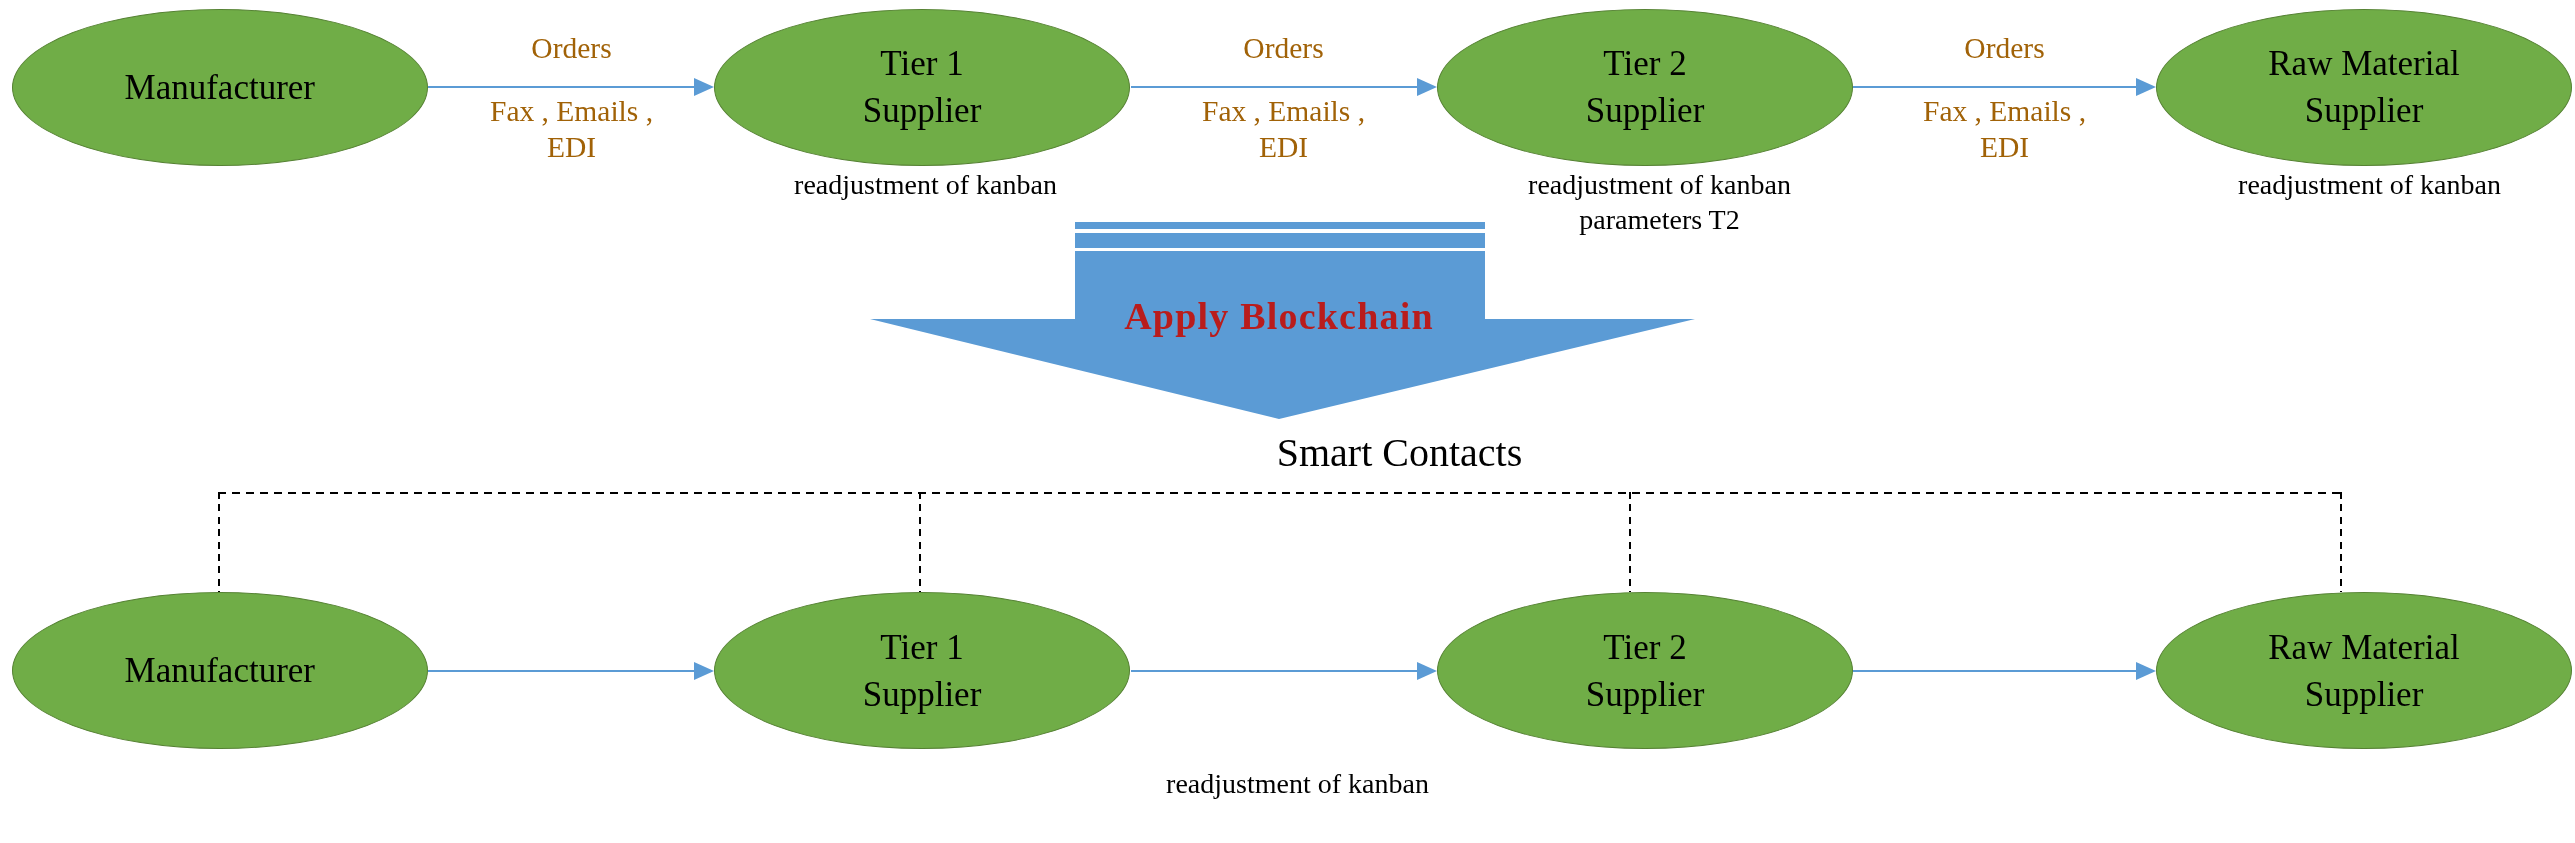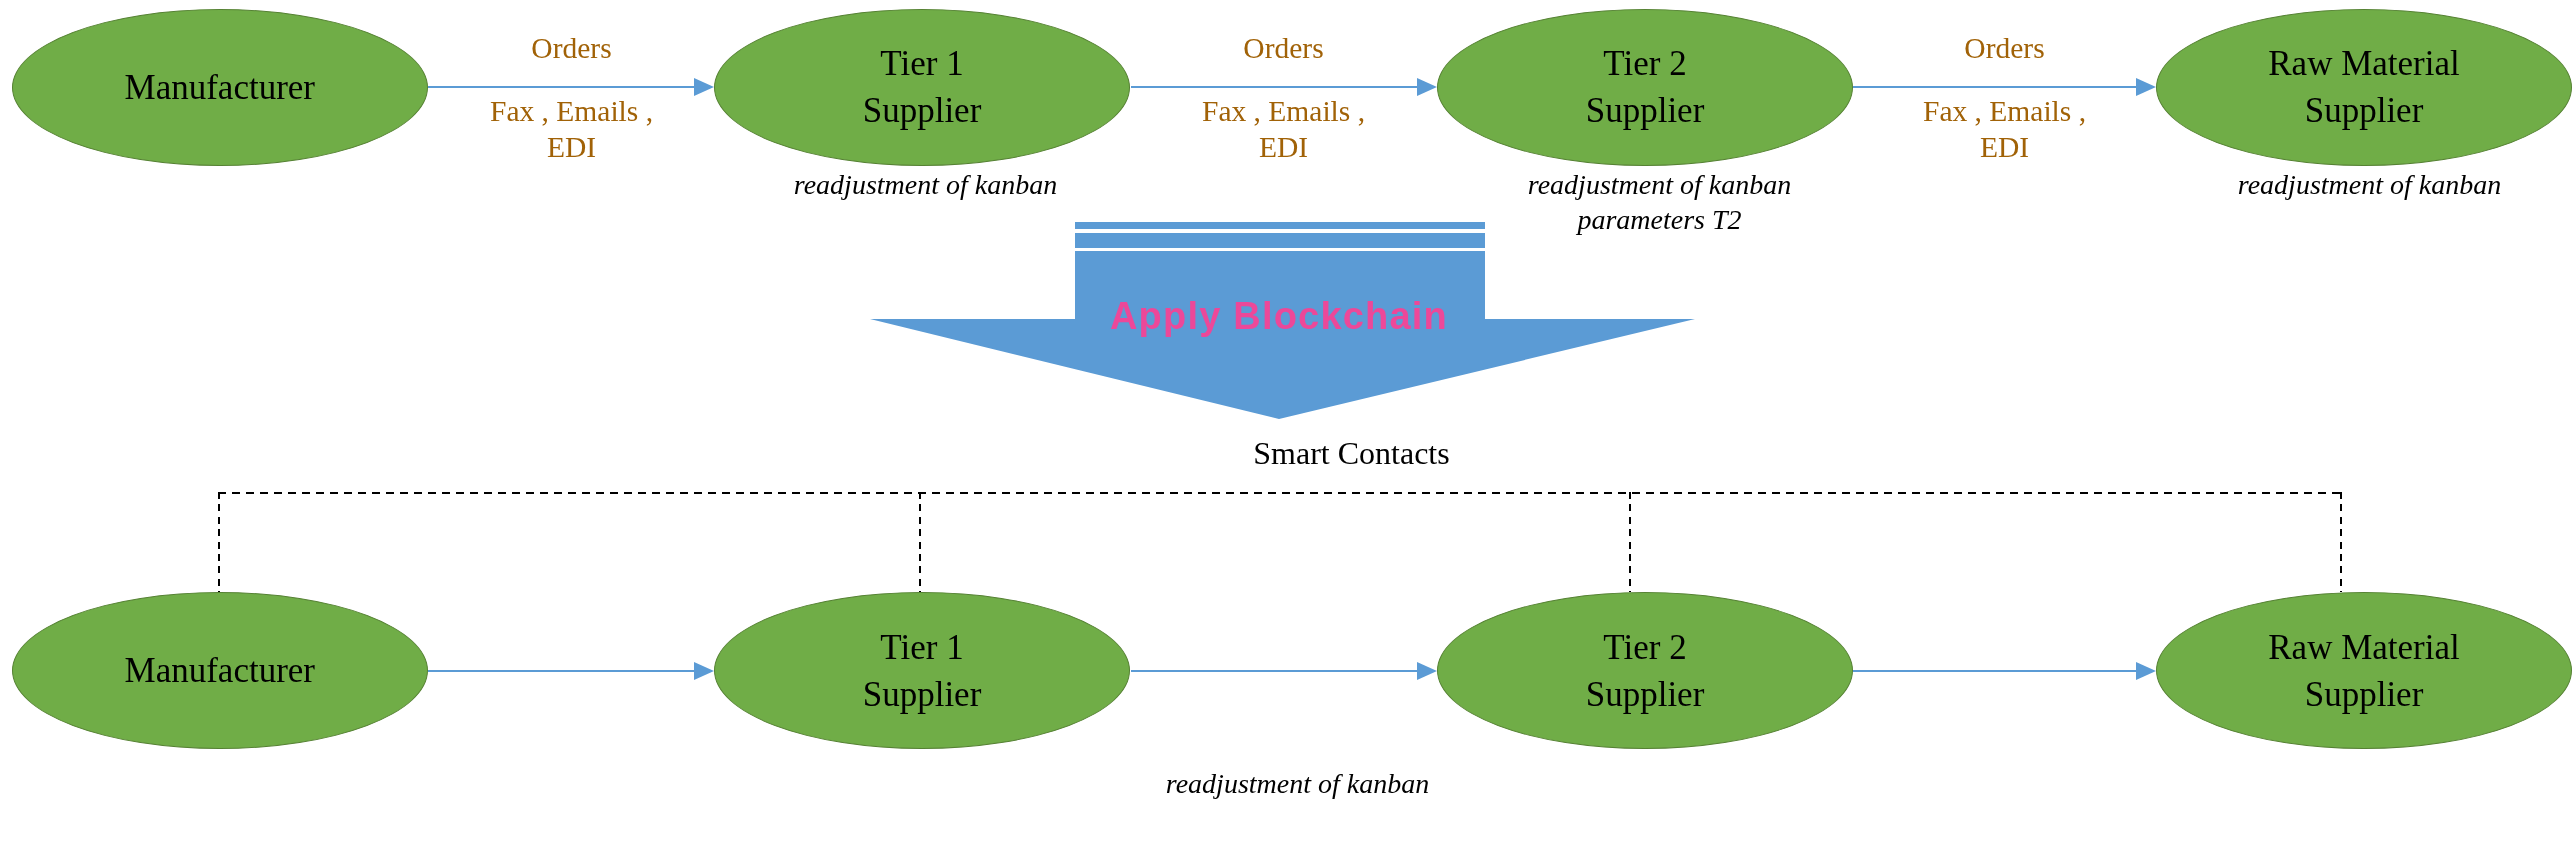--- a/index.html
+++ b/index.html
@@ -56,21 +56,20 @@
     color: #a16207;
   }
   
   .kanban {
     position: absolute;
     width: 413px;
     text-align: center;
     font-size: 28px;
     line-height: 35px;
     color: #000000;
-    font-style: italic;
   }
   .kanban span { display: block; }
   
   .bc-stripe1, .bc-stripe2, .bc-body {
     position: absolute;
     left: 1075px; width: 410px;
     background: #5B9BD5;
   }
   .bc-stripe1 { top: 222px; height: 7px; }
   .bc-stripe2 { top: 233px; height: 14.7px; }
@@ -82,32 +81,32 @@
     border-left: 409px solid transparent;
     border-right: 416px solid transparent;
     border-top: 100px solid #5B9BD5;
   }
   .bc-label {
     position: absolute;
     left: 1043px; top: 291px;
     width: 472px; height: 50px;
     line-height: 50px;
     text-align: center;
-    font-family: Liberation Sans, sans-serif;
+    font-family: Liberation Serif, serif;
     font-weight: 600;
     font-size: 38px;
     letter-spacing: 1.2px;
-    color: #ec4899;
+    color: #b91c1c;
   }
   .bc-caption {
     position: absolute;
-    left: 1145px; top: 436px;
+    left: 1193px; top: 436px;
     width: 413px;
     text-align: center;
-    font-size: 32px;
+    font-size: 40px;
     line-height: 34px;
     color: #000000;
   }
   
   .dash-h {
     position: absolute;
     left: 218px; top: 492px;
     width: 2122px; height: 1.8px;
     background: repeating-linear-gradient(to right, #000 0, #000 8.3px, transparent 8.3px, transparent 14px);
   }

